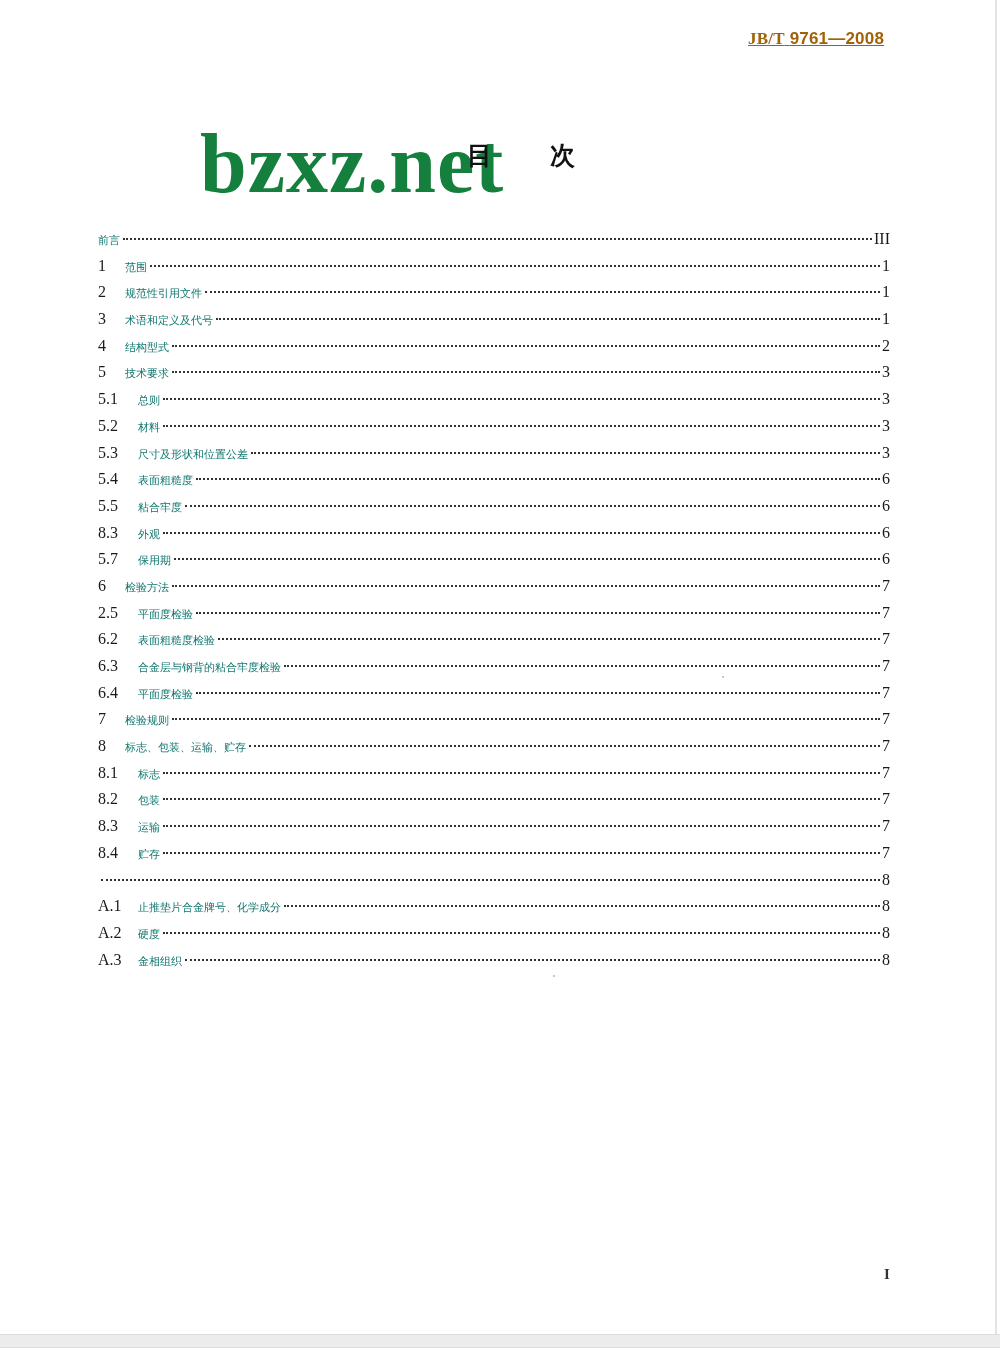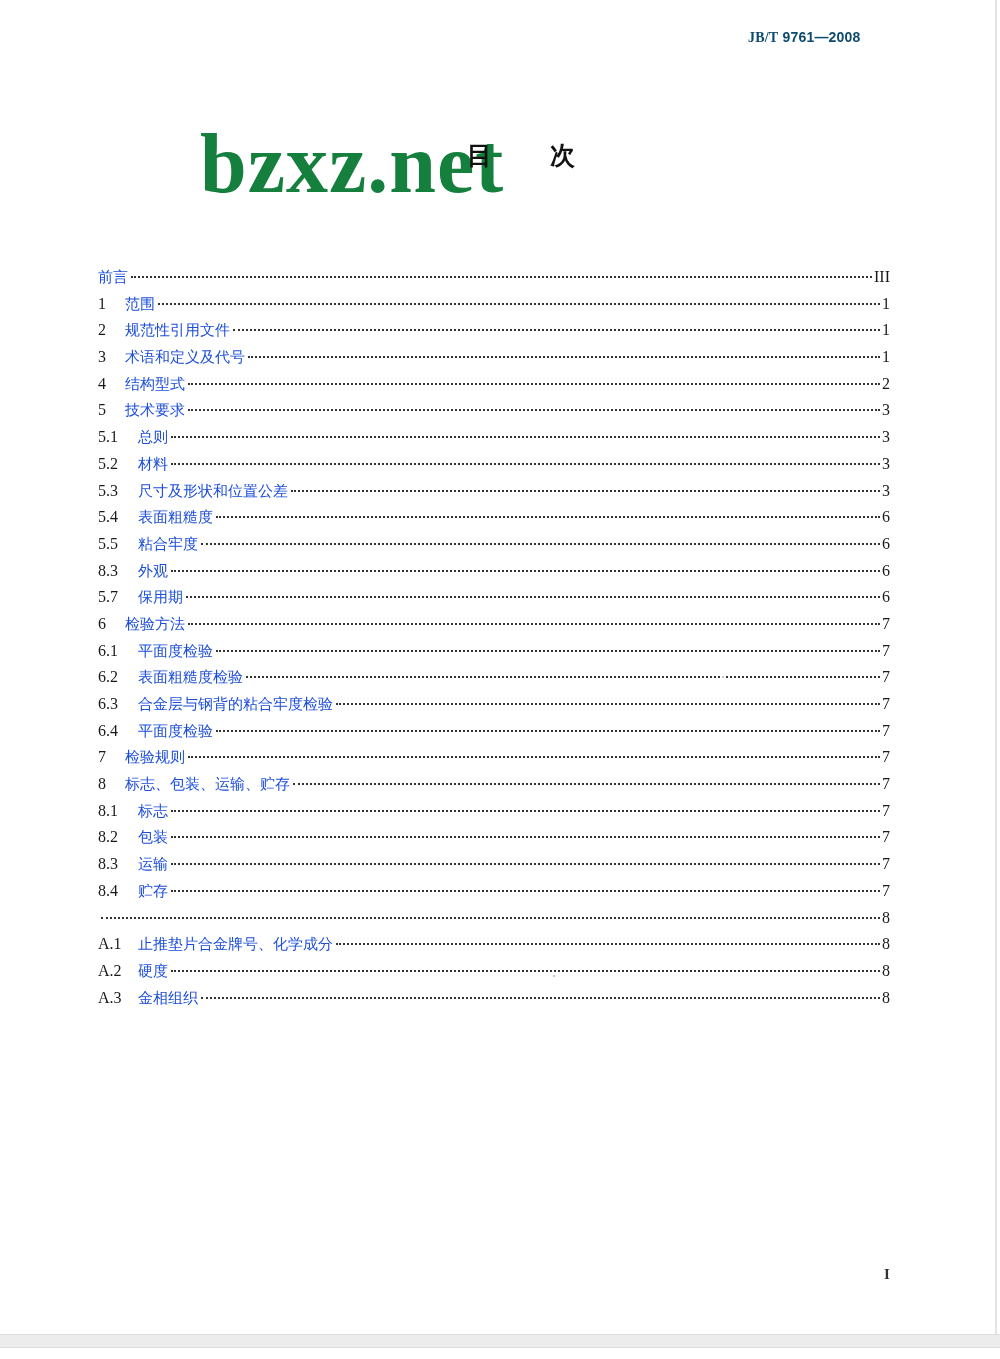--- a/index.html
+++ b/index.html
@@ -32,24 +32,25 @@
       height: 12px;
       background: #ececec;
       border-top: 1px solid #dcdcdc;
       border-bottom: 1px solid #dcdcdc;
     }
     .std-number {
       position: absolute;
       top: 29px;
       left: 748px;
       font-family: "Liberation Sans", sans-serif;
-      font-size: 14px;
-      font-weight: bold;
-      color: #0c4a6e;
+      font-size: 17px;
+      font-weight: bold;
+      color: #a16207;
       letter-spacing: 0.2px;
+      text-decoration: underline;
     }
     .std-number .code {
       font-family: "Liberation Serif", serif;
       font-weight: bold;
     }
     .watermark {
       position: absolute;
       left: 200px;
       top: 122px;
       font-family: Liberation Serif, serif;
@@ -88,38 +89,37 @@
     }
     .toc-num {
       font-family: "Liberation Serif", serif;
       font-size: 16px;
       color: #1a1a1a;
     }
     .toc-num.l1 { width: 27px; display: inline-block; }
     .toc-num.l2 { width: 40px; display: inline-block; }
     .toc-label {
       font-family: "DejaVu Sans", sans-serif;
-      font-size: 15px;
-      color: #1d4ed8;
+      font-size: 11px;
+      color: #0f766e;
     }
     .toc-leader {
       flex: 1;
       margin: 0 2px 0 3px;
       border-bottom: 2px dotted #333;
       height: 0;
       position: relative;
       top: -4px;
     }
     .toc-page {
       font-family: "Liberation Serif", serif;
       font-size: 16px;
       min-width: 8px;
       text-align: right;
       color: #1a1a1a;
-      margin-top: 38px;
     }
     .page-footer-number {
       position: absolute;
       left: 884px;
       top: 1266px;
       font-family: "Liberation Serif", serif;
       font-weight: bold;
       font-size: 15px;
       color: #333;
     }
@@ -222,21 +222,21 @@
         <span class="toc-leader"></span>
         <span class="toc-page">6</span>
       </div>
       <div class="toc-row">
         <span class="toc-num l1">6</span>
         <span class="toc-label">检验方法</span>
         <span class="toc-leader"></span>
         <span class="toc-page">7</span>
       </div>
       <div class="toc-row">
-        <span class="toc-num l2">6.1</span>
+        <span class="toc-num l2">2.5</span>
         <span class="toc-label">平面度检验</span>
         <span class="toc-leader"></span>
         <span class="toc-page">7</span>
       </div>
       <div class="toc-row">
         <span class="toc-num l2">6.2</span>
         <span class="toc-label">表面粗糙度检验</span>
         <span class="toc-leader"></span>
         <span class="toc-page">7</span>
       </div>

